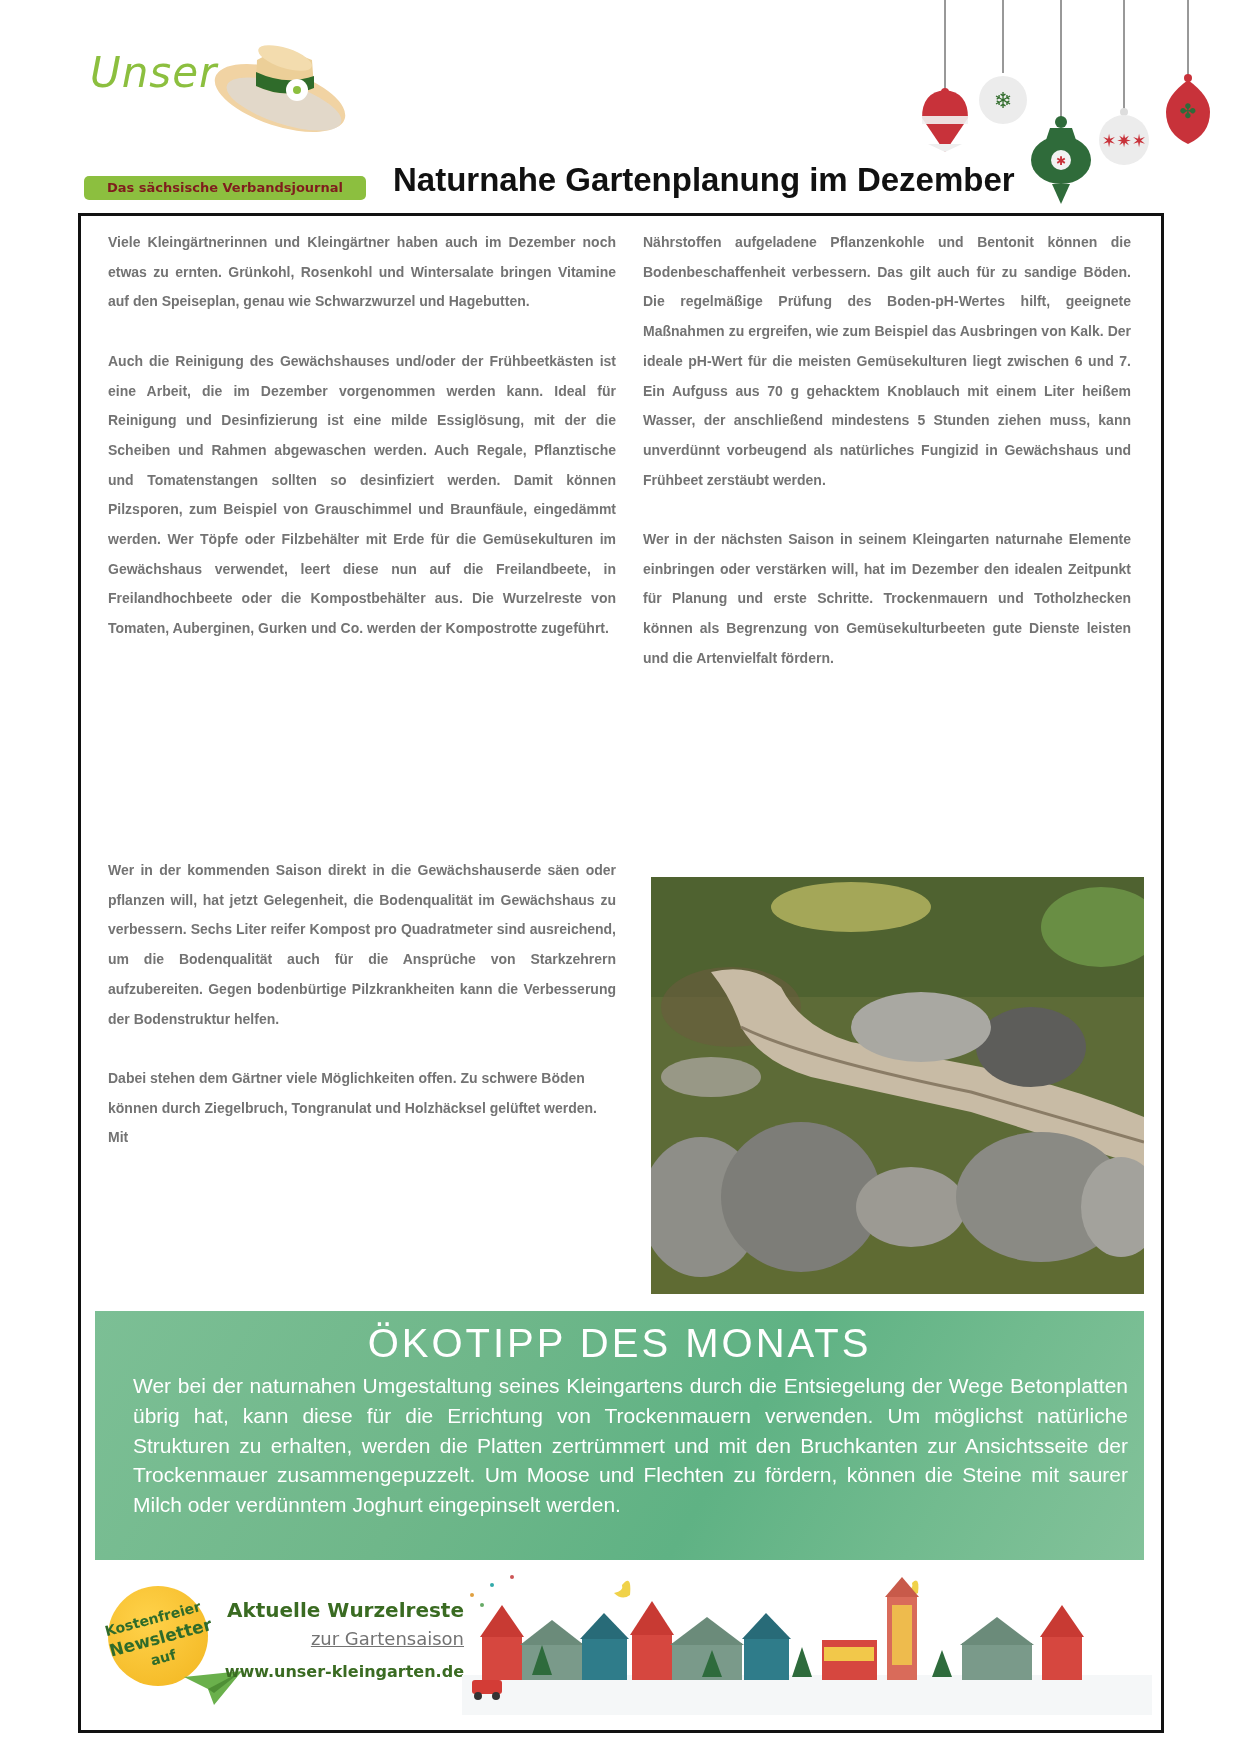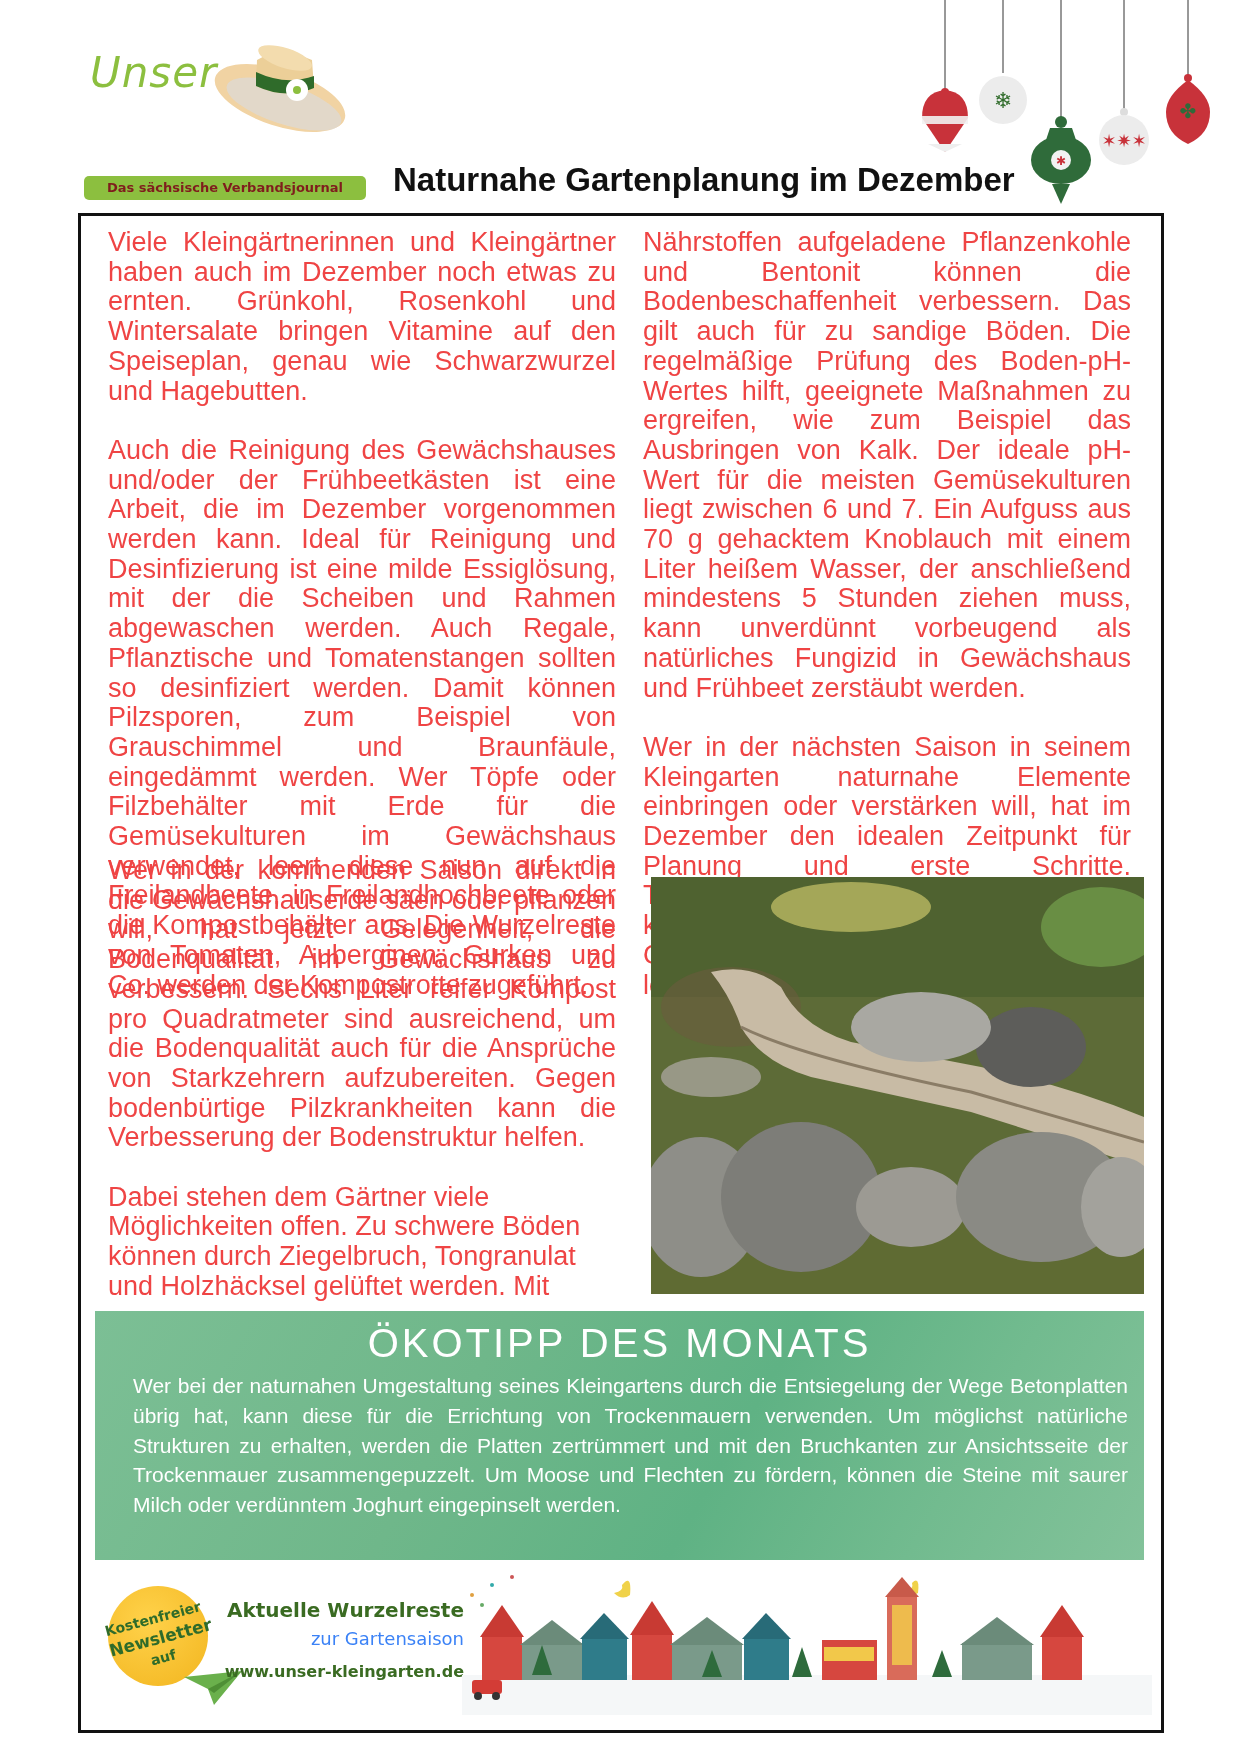--- a/index.html
+++ b/index.html
@@ -13,21 +13,21 @@
   .logo-band { position: absolute; left: 0; top: 138px; width: 282px; height: 24px; background: #8cbf3f; border-radius: 5px; color: #7f1d1d; font-family: "DejaVu Sans", sans-serif; font-weight: bold; font-size: 13px; line-height: 24px; text-align: center; }
 
   .page-title { position: absolute; left: 393px; top: 161px; font-family: "Liberation Sans", sans-serif; font-weight: bold; font-size: 33px; color: #111; white-space: nowrap; }
 
   
   .ornaments { position: absolute; left: 900px; top: 0; width: 340px; height: 215px; }
 
   
   .frame { position: absolute; left: 78px; top: 213px; width: 1086px; height: 1520px; border: 3px solid #111; box-sizing: border-box; }
 
-  .col { position: absolute; font-size: 27px; line-height: 29.7px; text-align: justify; color: #ef4444; }
+  .col { position: absolute; font-size: 14px; line-height: 29.7px; text-align: justify; color: #737373; font-weight: bold; }
   .col p { margin: 0 0 29.7px 0; }
   .col p:last-child { margin-bottom: 0; }
   .col-left-top { left: 108px; top: 228px; width: 508px; }
   .col-right-top { left: 643px; top: 228px; width: 488px; }
   .col-left-bottom { left: 108px; top: 856px; width: 508px; }
 
   .photo { position: absolute; left: 651px; top: 877px; width: 493px; height: 417px; overflow: hidden; }
 
   .author { position: absolute; left: 108px; top: 1290px; font-size: 15.5px; font-style: italic; color: #a16207; margin-top: 48px; }
 
@@ -37,21 +37,21 @@
   .tip-text { position: absolute; left: 38px; right: 16px; top: 60px; color: #ffffff; font-size: 21px; line-height: 29.8px; text-align: justify; font-family: "Liberation Sans", sans-serif; }
 
   .newsletter { position: absolute; left: 100px; top: 1572px; width: 380px; height: 150px; }
   .nl-badge { position: absolute; left: 8px; top: 14px; width: 100px; height: 100px; border-radius: 50%; background: radial-gradient(circle at 40% 35%, #ffd24a, #f2b51f); }
   .nl-badge-text { position: absolute; left: 0; right: 0; top: 22px; text-align: center; transform: rotate(-15deg); color: #2f6b2a; font-family: "DejaVu Sans", sans-serif; font-weight: bold; line-height: 20px; }
   .nl-badge-text .l1 { font-size: 14px; display: block; }
   .nl-badge-text .l2 { font-size: 17px; display: block; }
   .nl-badge-text .l3 { font-size: 14px; display: block; }
   .nl-plane { position: absolute; left: 84px; top: 95px; width: 60px; height: 40px; }
   .nl-heading { position: absolute; right: 16px; top: 26px; color: #3a6b22; font-family: "DejaVu Sans", sans-serif; font-weight: bold; font-size: 20px; white-space: nowrap; }
-  .nl-sub { position: absolute; right: 16px; top: 56px; color: #3b82f6; font-family: "DejaVu Sans", sans-serif; font-size: 18px; white-space: nowrap; }
+  .nl-sub { position: absolute; right: 16px; top: 56px; color: #737373; font-family: "DejaVu Sans", sans-serif; font-size: 18px; white-space: nowrap; text-decoration: underline; }
   .nl-url { position: absolute; right: 16px; top: 90px; color: #3a6b22; font-family: "DejaVu Sans", sans-serif; font-weight: bold; font-size: 16px; white-space: nowrap; }
 
   .village { position: absolute; left: 462px; top: 1565px; width: 690px; height: 150px; }
 </style>
 </head>
 <body>
 
 <div class="logo">
   <div class="logo-unser">Unser</div>
   <svg class="logo-hat" viewBox="0 0 150 95">

